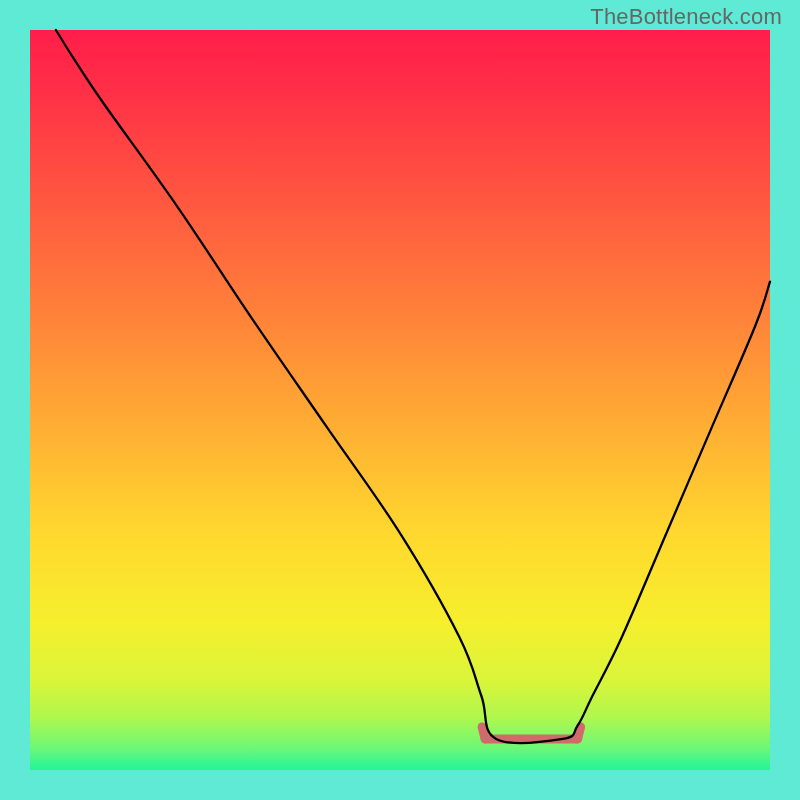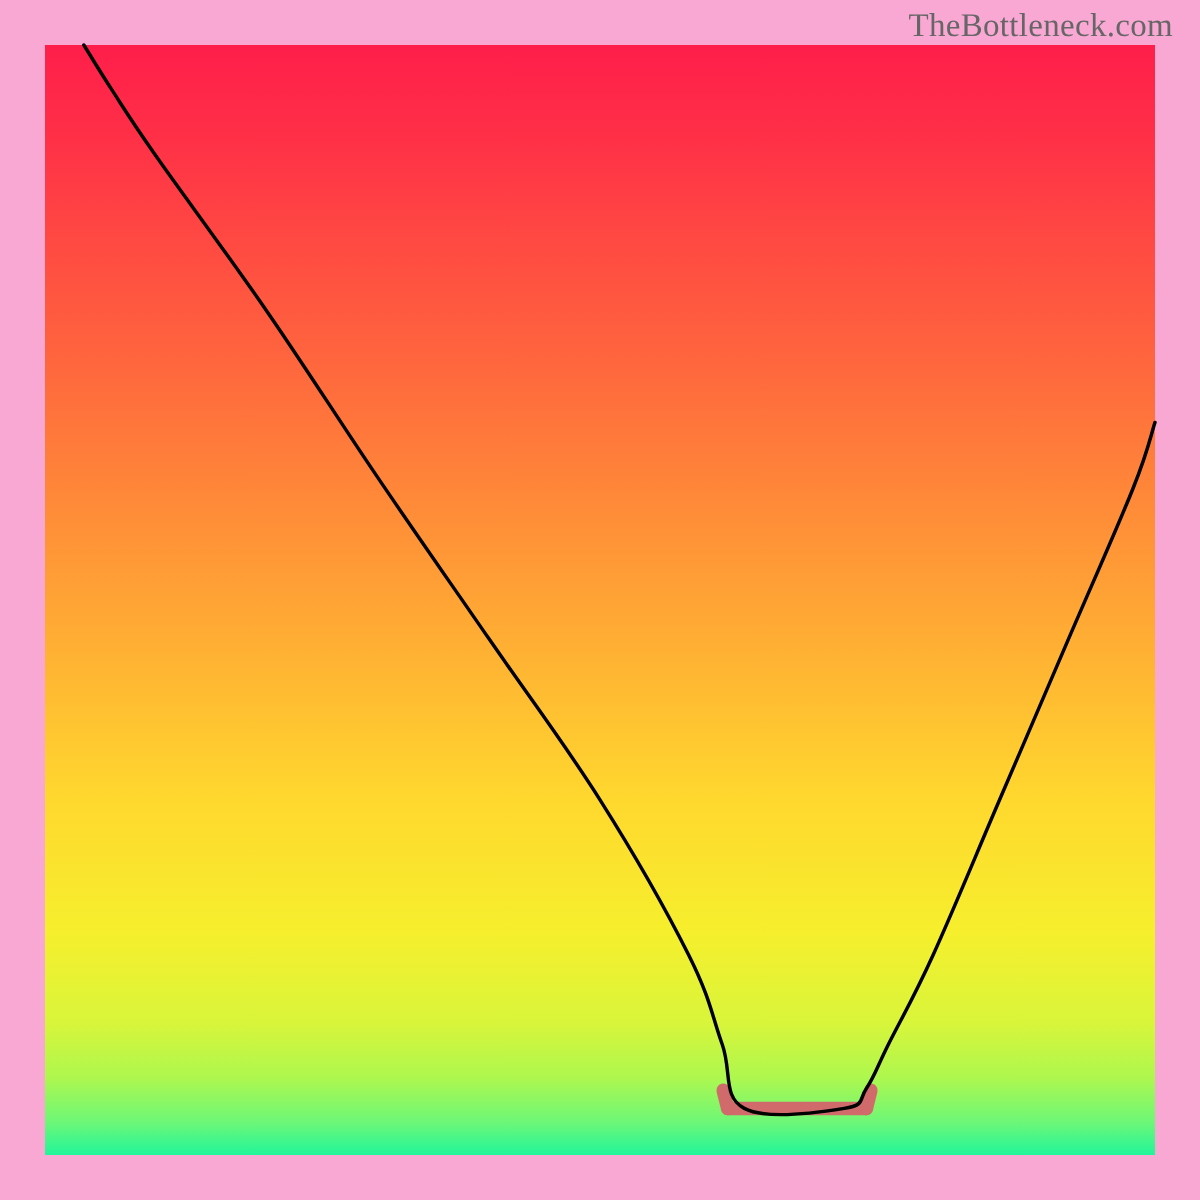--- a/index.html
+++ b/index.html
@@ -8,22 +8,21 @@
     width: 800px;
     height: 800px;
     background: #000;
     font-family: Arial, Helvetica, sans-serif;
     overflow: hidden;
   }
   .container {
     position: relative;
     width: 800px;
     height: 800px;
-    background: #f9a8d4;
-    font-family: Liberation Serif, serif;
+    background: #5eead4;
   }
   .watermark {
     position: absolute;
     top: 4px;
     right: 18px;
     color: #666;
     font-size: 22px;
     font-weight: 500;
     letter-spacing: 0.2px;
     z-index: 10;

